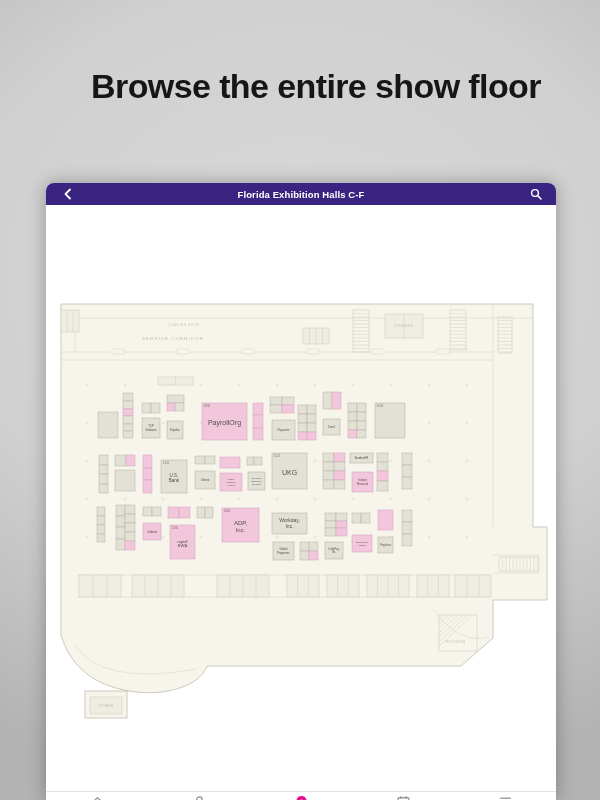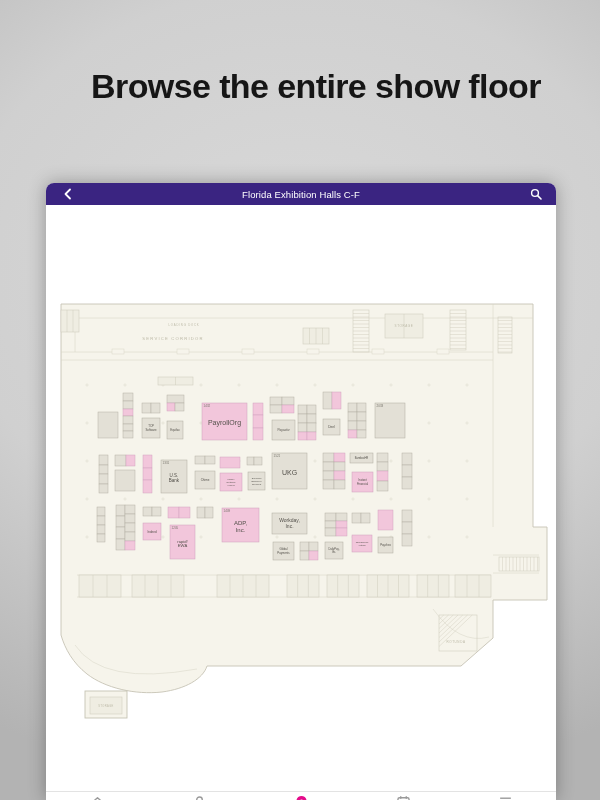--- a/index.html
+++ b/index.html
@@ -18,21 +18,21 @@
     position:absolute;left:46px;top:183px;width:510px;height:617px;
     background:#ffffff;border-radius:8px 8px 0 0;
     box-shadow:0 0 18px rgba(0,0,0,.30);
   }
   .appbar{
     position:absolute;left:0;top:0;width:100%;height:22px;
     background:#3a2481;border-radius:8px 8px 0 0;
   }
   .appbar .title{
     position:absolute;left:0;top:0;width:100%;height:22px;line-height:23px;
-    text-align:center;color:#ffffff;font-size:9.5px;font-weight:normal;letter-spacing:.1px;
+    text-align:center;color:#ffffff;font-size:9.5px;font-weight:bold;letter-spacing:.1px;
   }
   .appbar .back{position:absolute;left:16px;top:5px;width:12px;height:12px;}
   .appbar .search{position:absolute;right:14px;top:5px;width:12px;height:12px;}
   .planwrap{position:absolute;left:11px;top:114px;width:492px;height:424px;}
   .bottomnav{
     position:absolute;left:0;top:608px;width:100%;height:20px;
     border-top:1px solid #e3e3e3;background:#fff;
     display:flex;align-items:flex-start;justify-content:space-around;
   }
   .bottomnav .nav-item{width:60px;display:flex;justify-content:center;padding-top:3px;}

